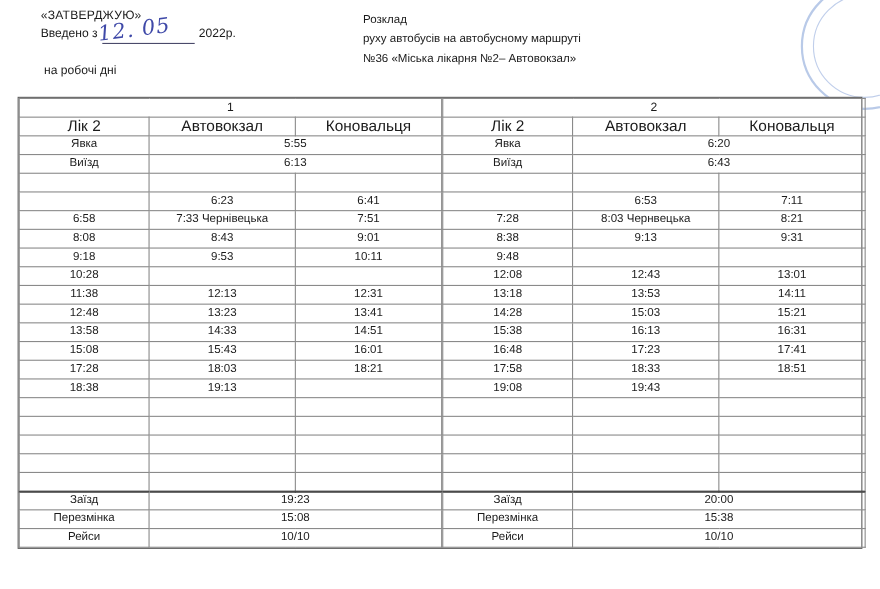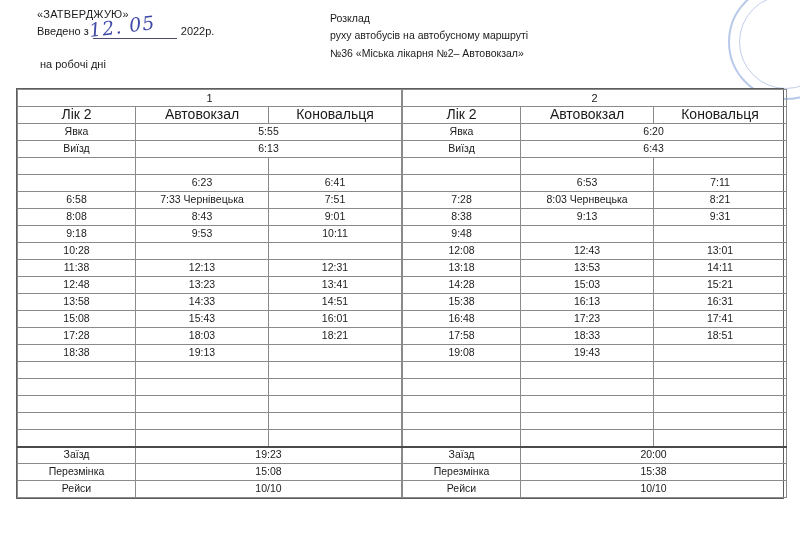--- a/index.html
+++ b/index.html
@@ -33,21 +33,21 @@
     line-height: 1.55;
     margin-left: 23px;
   }
   .approve-word {
     font-size: 11px;
     letter-spacing: .2px;
     white-space: nowrap;
   }
   .intro-line {
     display: flex;
-    align-items: center;
+    align-items: flex-end;
     gap: 2px;
     white-space: nowrap;
     position: relative;
   }
   .date-blank {
     display: inline-block;
     width: 84px;
     border-bottom: 1px solid #4a4a6a;
     height: 13px;
     margin: 0 2px;

